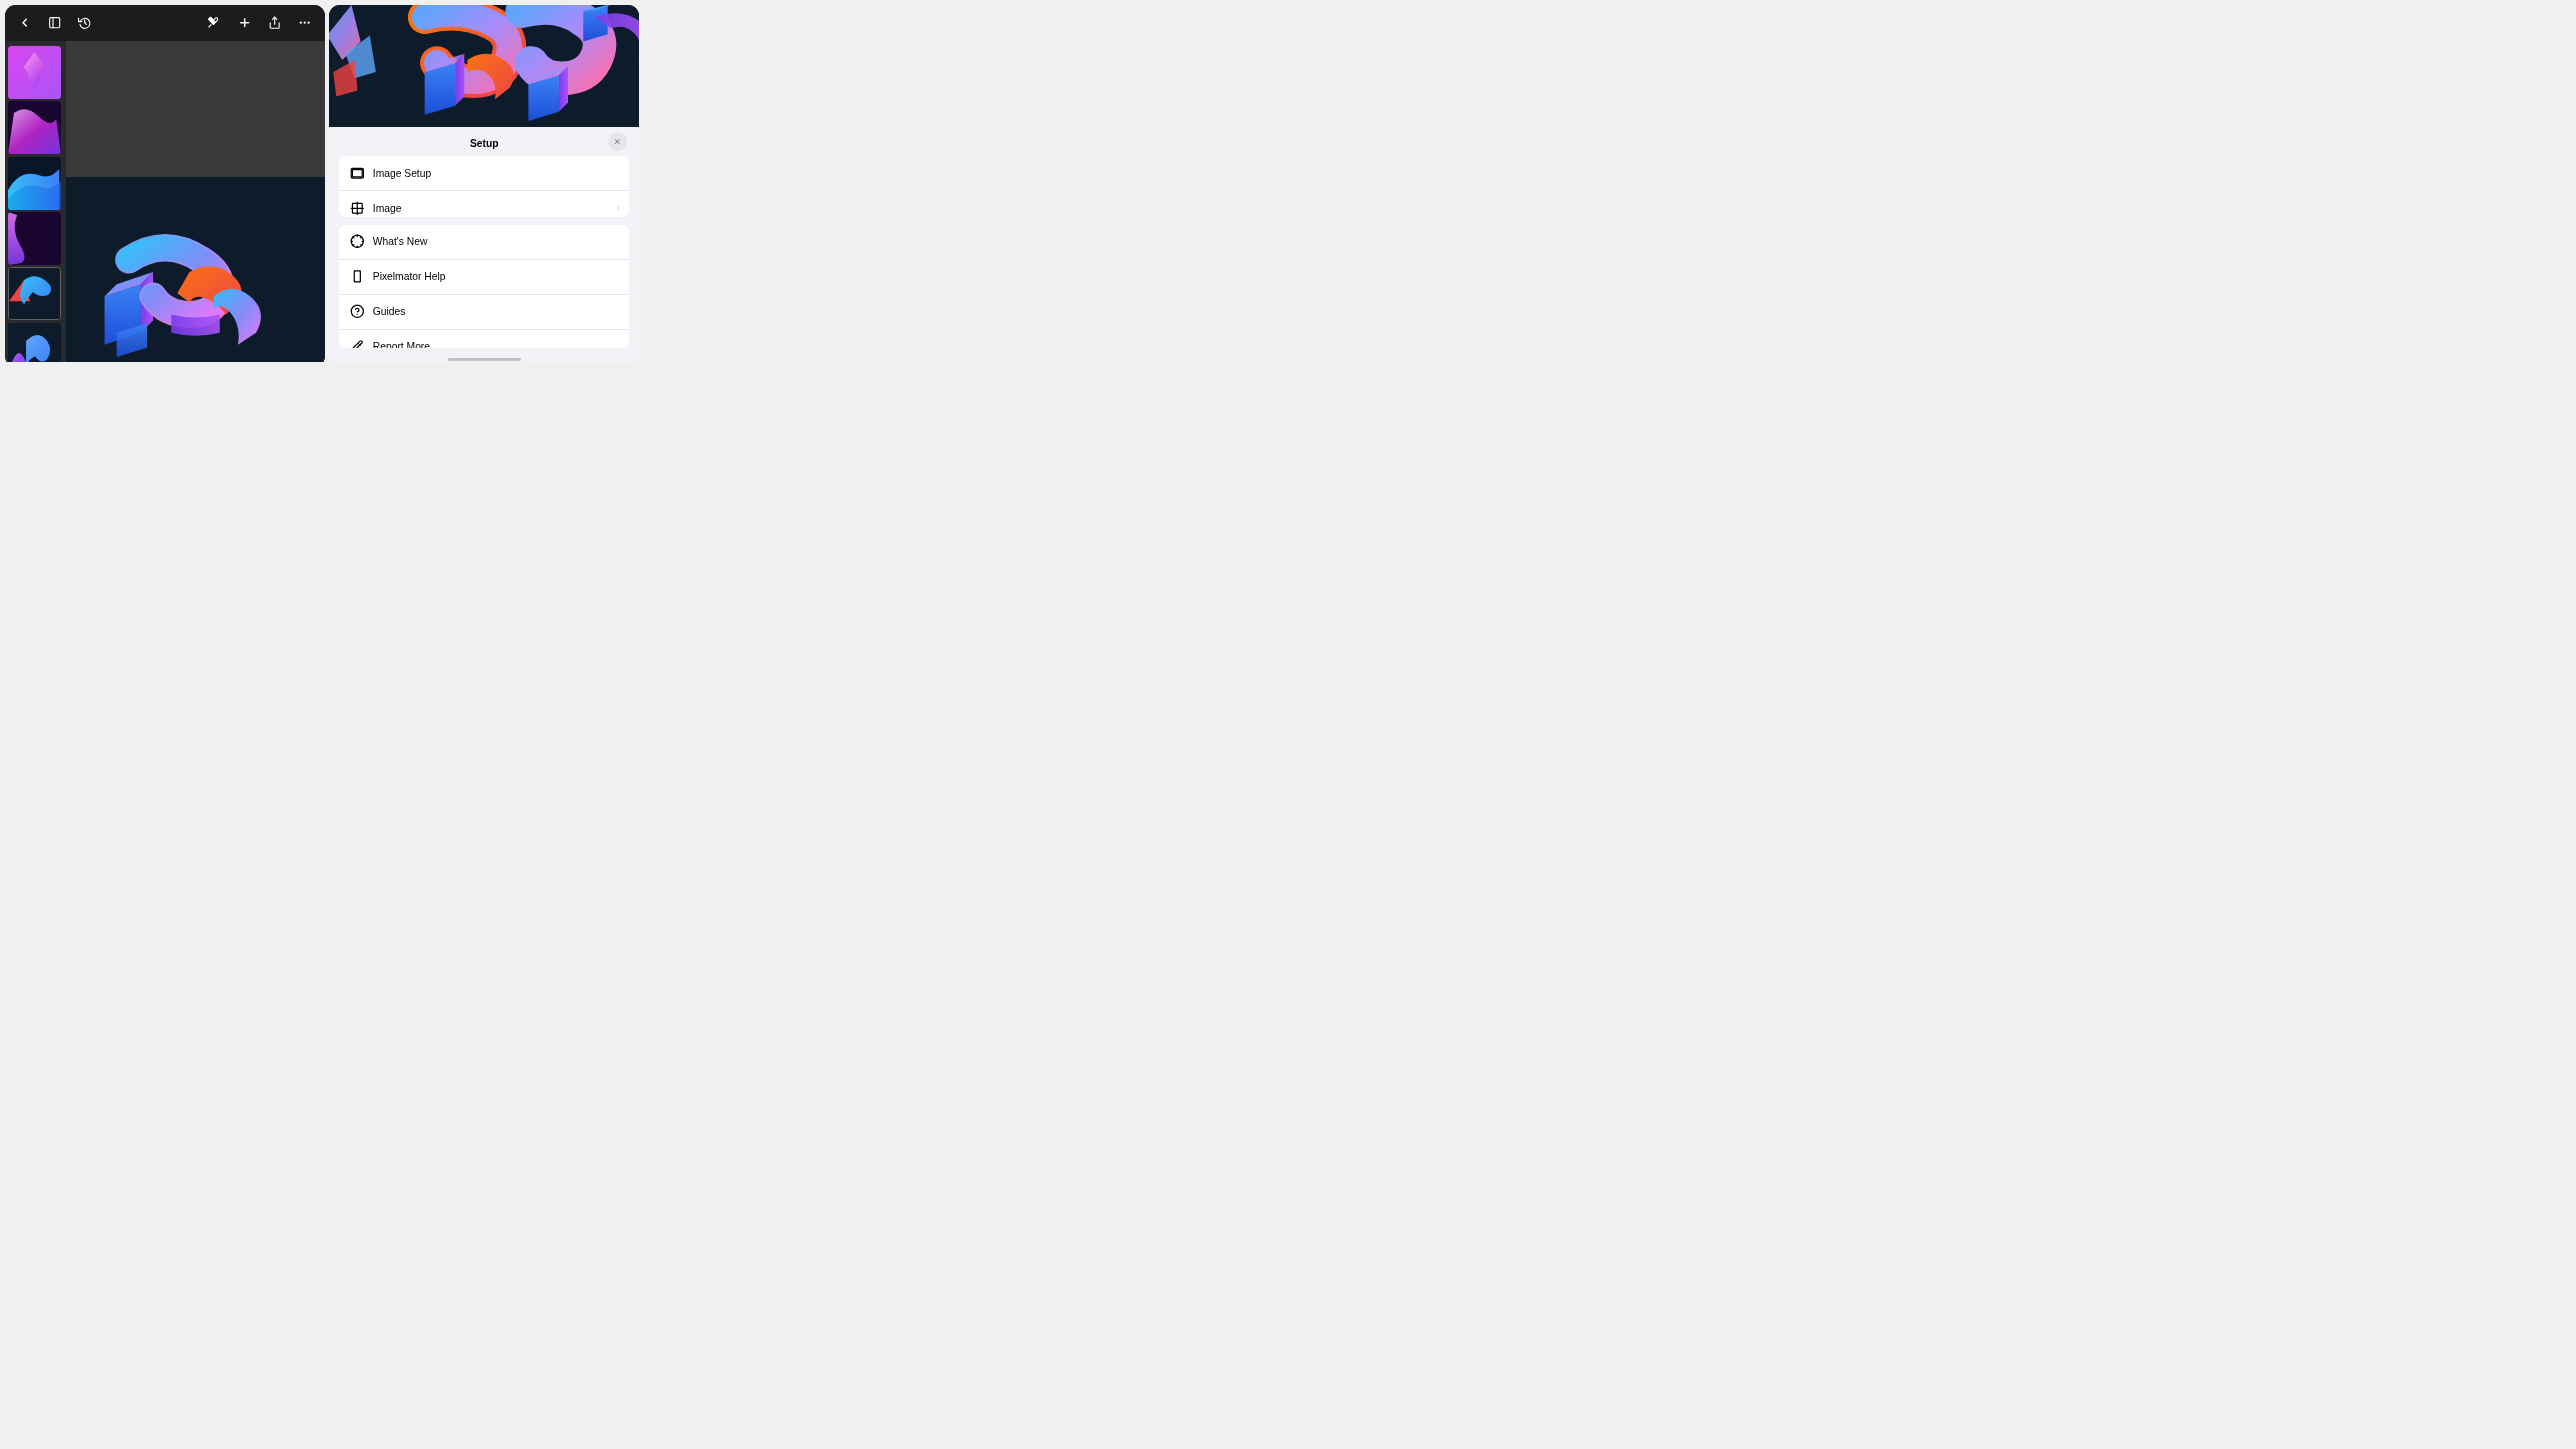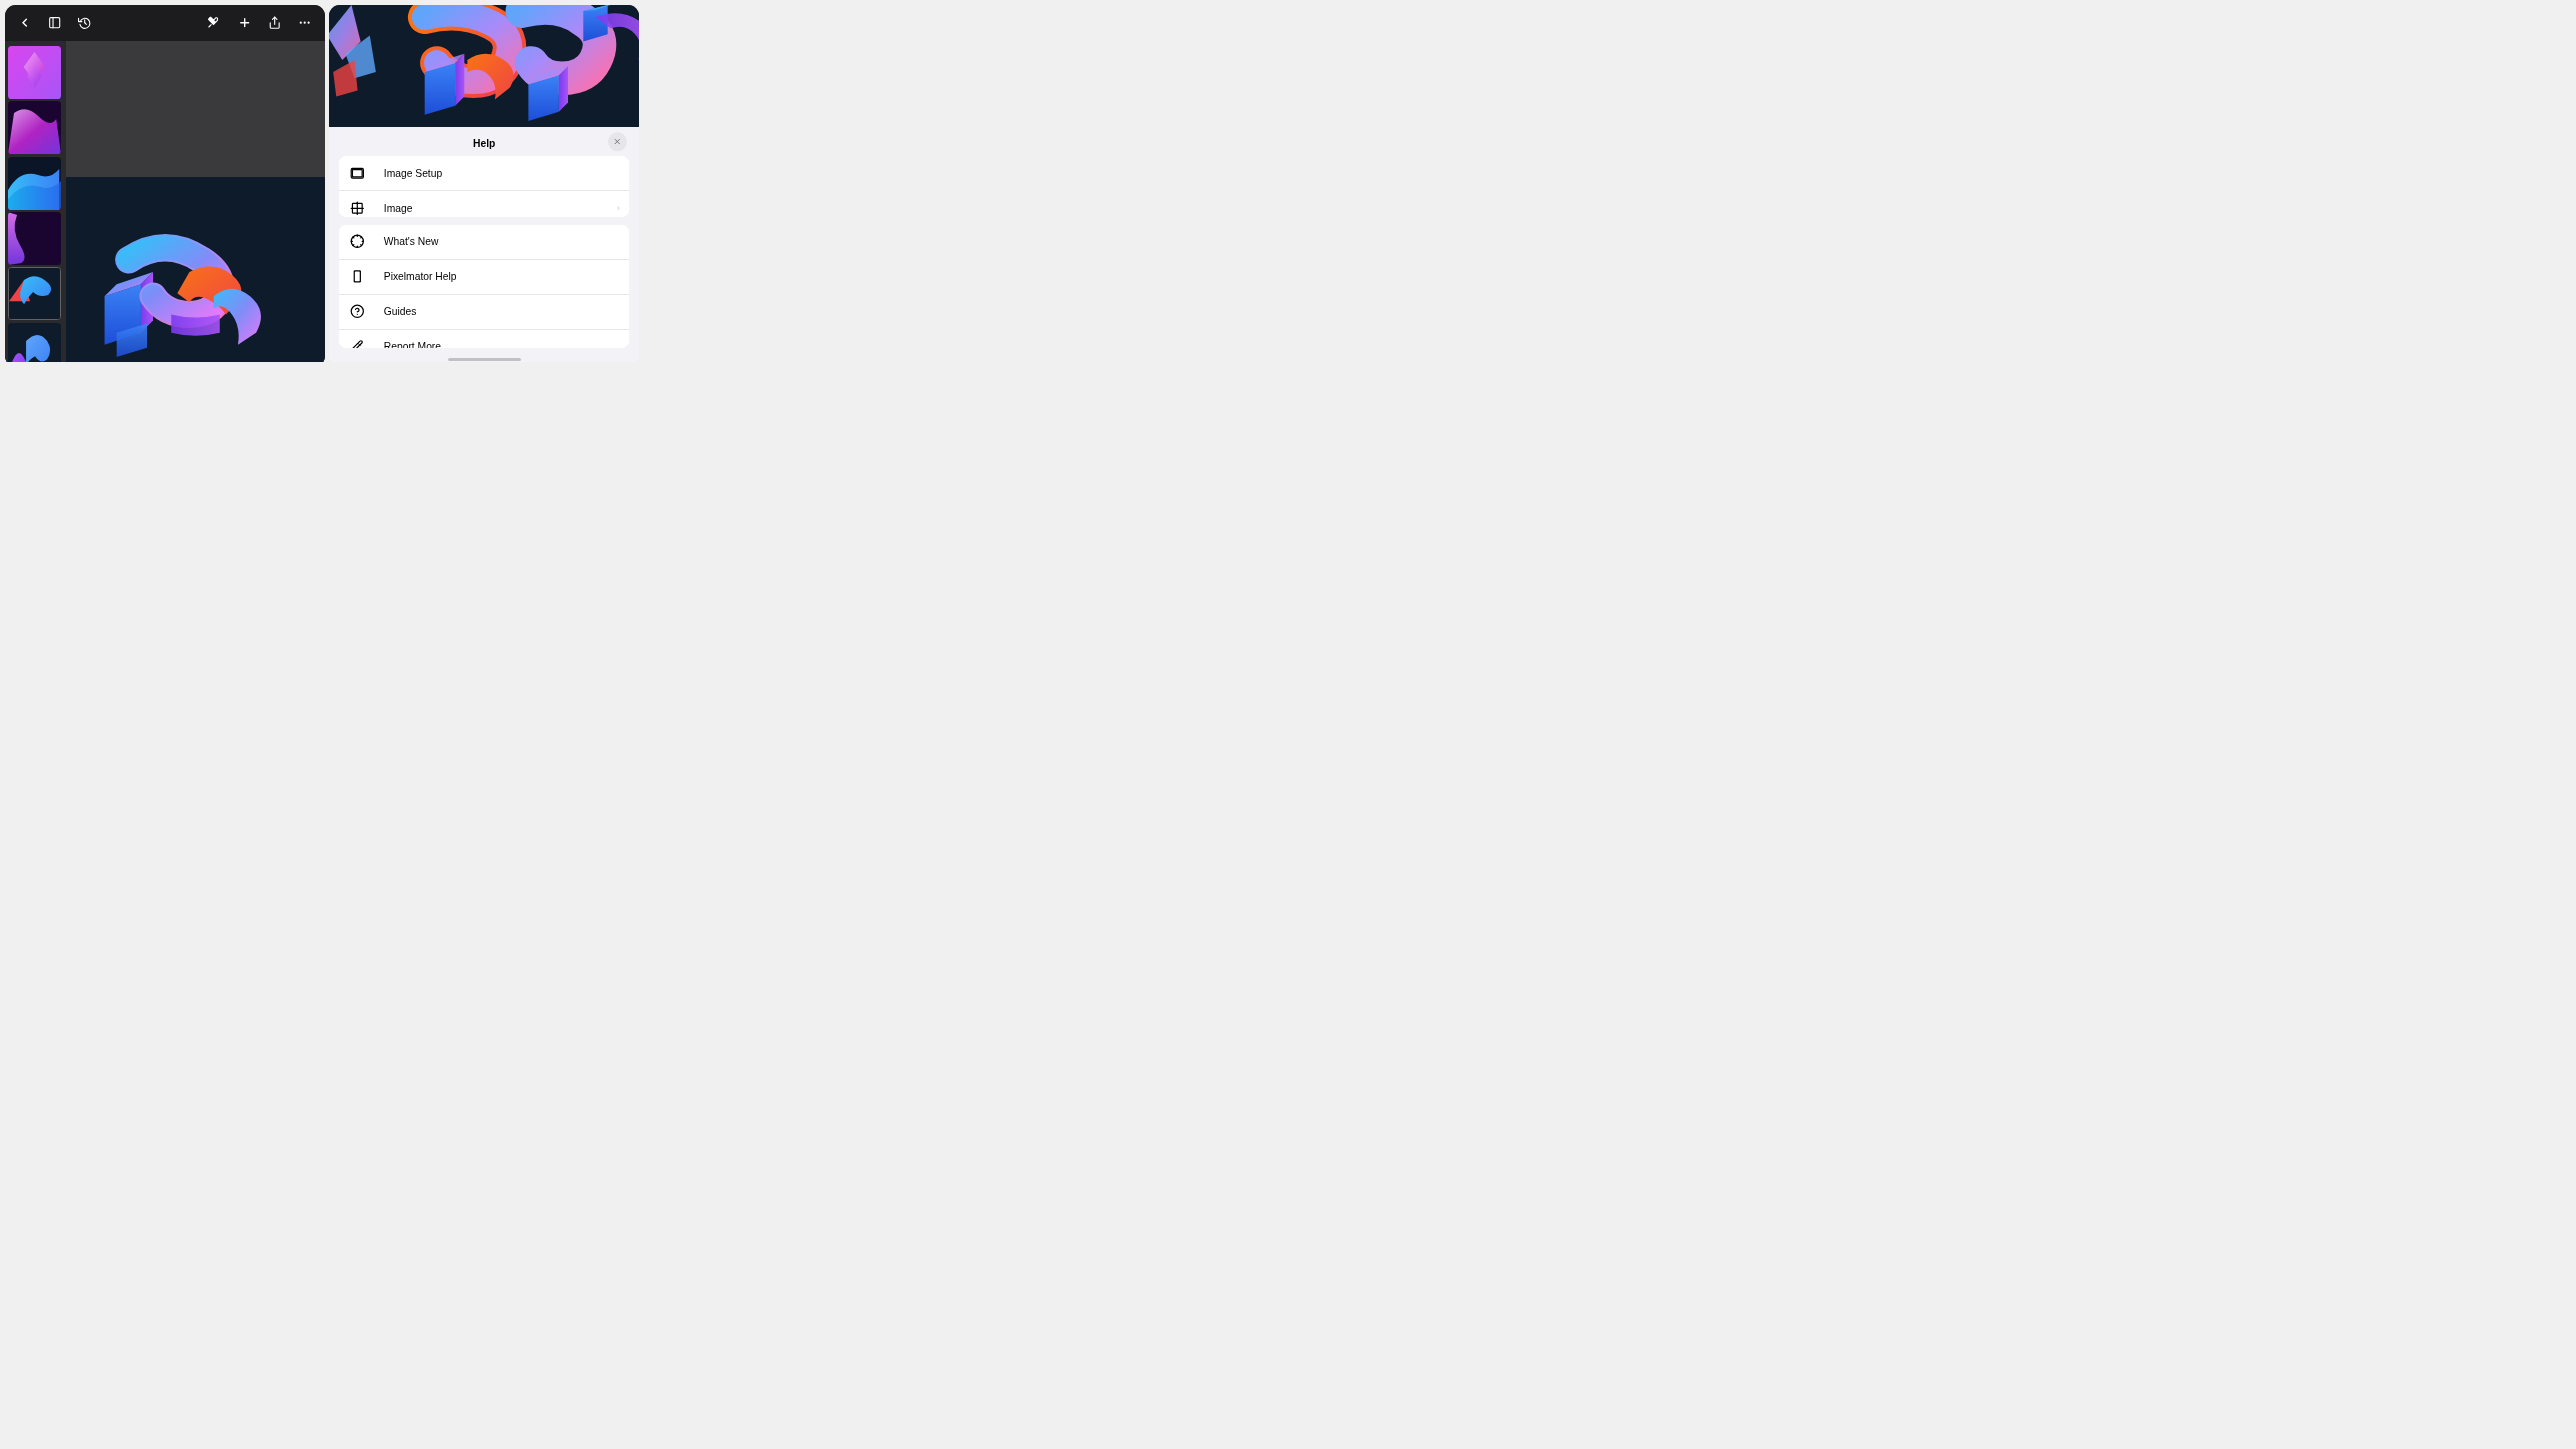--- a/index.html
+++ b/index.html
@@ -178,21 +178,21 @@
       overflow: hidden;
     }
 
     .menu-item {
       display: flex;
       align-items: center;
       padding: 8.5px 9.7px;
       cursor: pointer;
       border-bottom: 0.6px solid #e5e5ea;
       background: #ffffff;
-      gap: 18px;
+      gap: 7px;
     }
 
     .menu-item:last-child {
       border-bottom: none;
     }
 
     .menu-icon {
       width: 17px;
       height: 17px;
       display: flex;
@@ -547,21 +547,21 @@
 
       <path d="M420 10 L420 60 L460 48 L460 0Z" fill="url(#ra3)"></path>
       <path d="M420 10 L460 0 L480 -5 L440 8Z" fill="#38bdf8" opacity="0.7"></path>
 
       <path d="M440 20 Q480 5 510 25 Q540 45 525 75 L510 90 Q520 65 505 48 Q490 30 465 38Z" fill="url(#ra4)" opacity="0.9"></path>
     </svg>
   </div>
 
   <div class="more-sheet">
     <div class="sheet-header">
-      <span class="sheet-title">Help</span>
+      <span class="sheet-title">Setup</span>
       <button class="close-btn">
         <svg viewBox="0 0 24 24" width="8.5" height="8.5" fill="none" stroke="#666" stroke-width="2.5" stroke-linecap="round">
           <line x1="18" y1="6" x2="6" y2="18"></line>
             <line x1="6" y1="6" x2="18" y2="18"></line>
         </svg>
       </button>
     </div>
 
     <div class="sheet-scroll">
 

